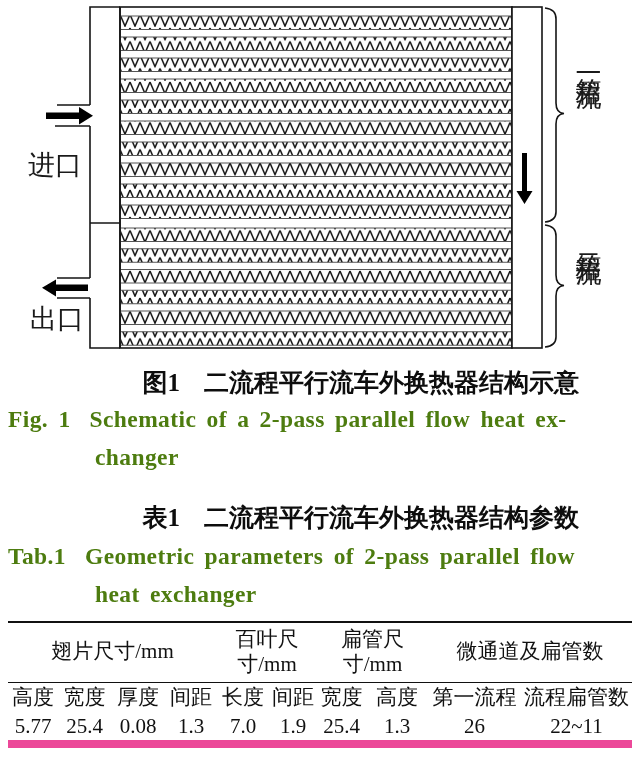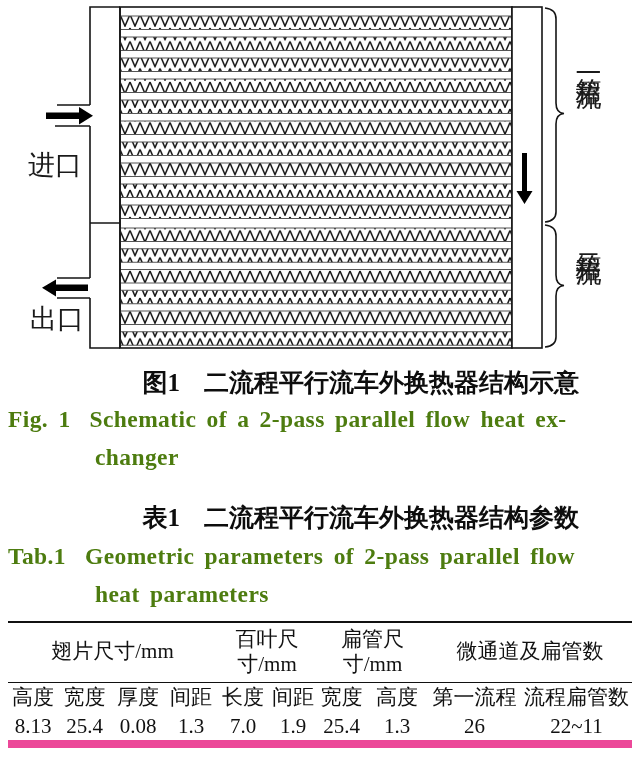--- a/index.html
+++ b/index.html
@@ -145,21 +145,21 @@
     <span>changer</span>
   </div>
 
   <div class="cap-cn" style="top:501px;">
     <span>表1</span><span class="cn-text">二流程平行流车外换热器结构参数</span>
   </div>
   <div class="cap-en" style="top:543px;">
     <span>Tab.1</span><span class="cap-text">Geometric parameters of 2-pass parallel flow</span>
   </div>
   <div class="cap-en cont" style="top:581px;">
-    <span>heat parameters</span>
+    <span>heat exchanger</span>
   </div>
 
   <table class="params">
     <colgroup>
       <col style="width:50px">
         <col style="width:53px">
         <col style="width:54px">
       <col style="width:52px">
         <col style="width:52px">
         <col style="width:48px">
@@ -195,21 +195,21 @@
         <th>长度</th>
         <th>间距</th>
         <th>宽度</th>
         <th>高度</th>
         <th>第一流程</th>
         <th>流程扁管数</th>
       </tr>
     </thead>
     <tbody>
       <tr class="vals">
-        <td>8.13</td>
+        <td>5.77</td>
         <td>25.4</td>
         <td>0.08</td>
         <td>1.3</td>
         <td>7.0</td>
         <td>1.9</td>
         <td>25.4</td>
         <td>1.3</td>
         <td>26</td>
         <td>22~11</td>
       </tr>

